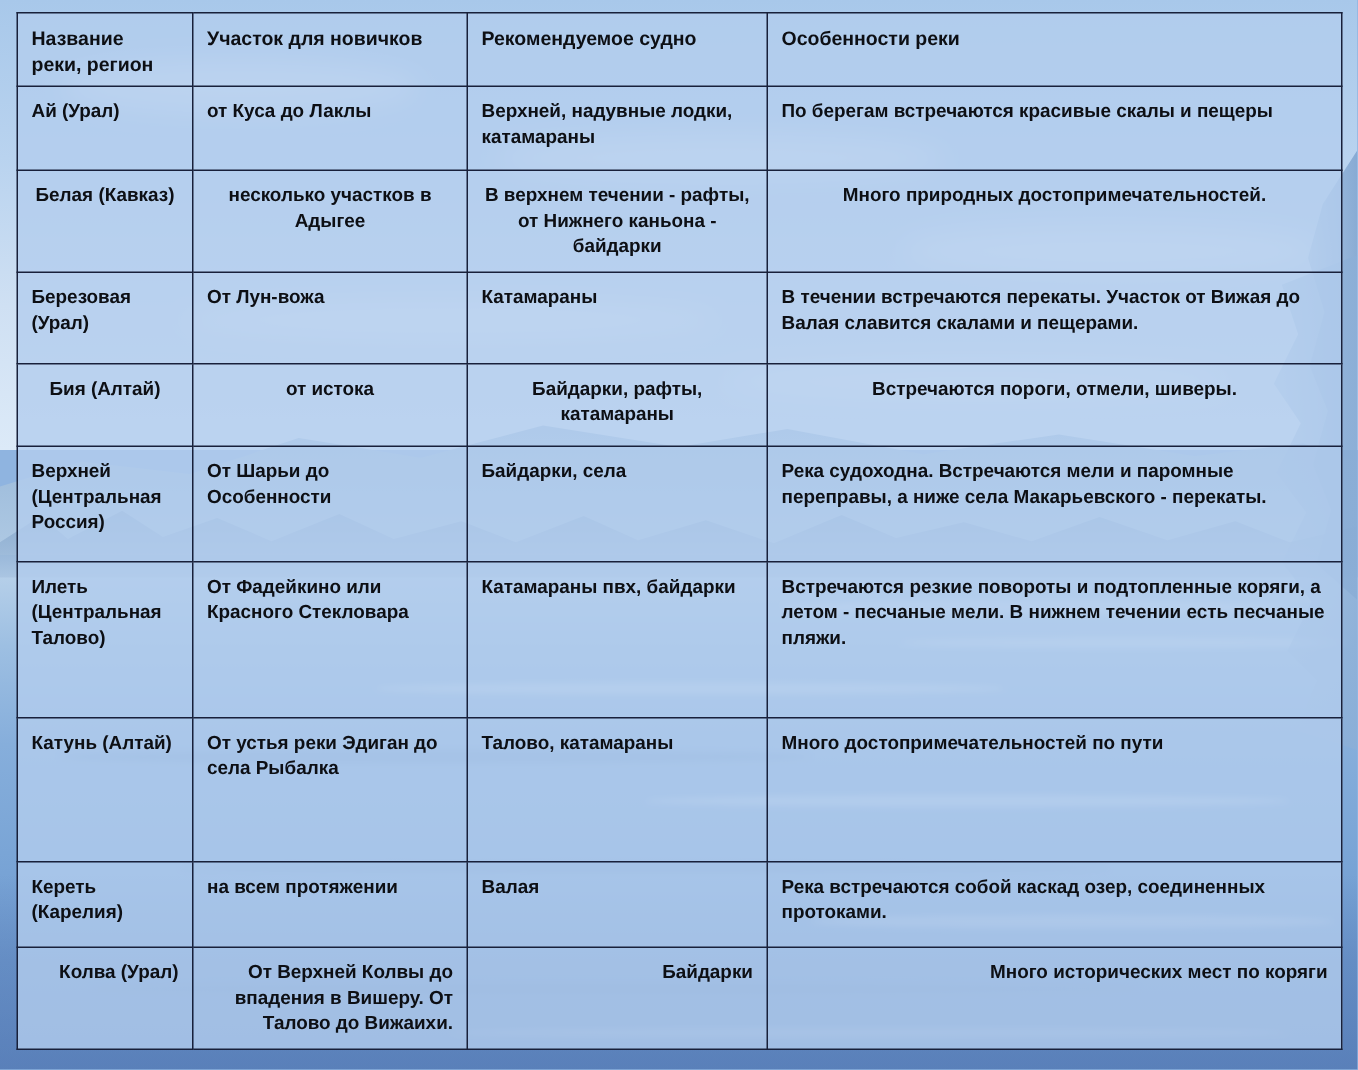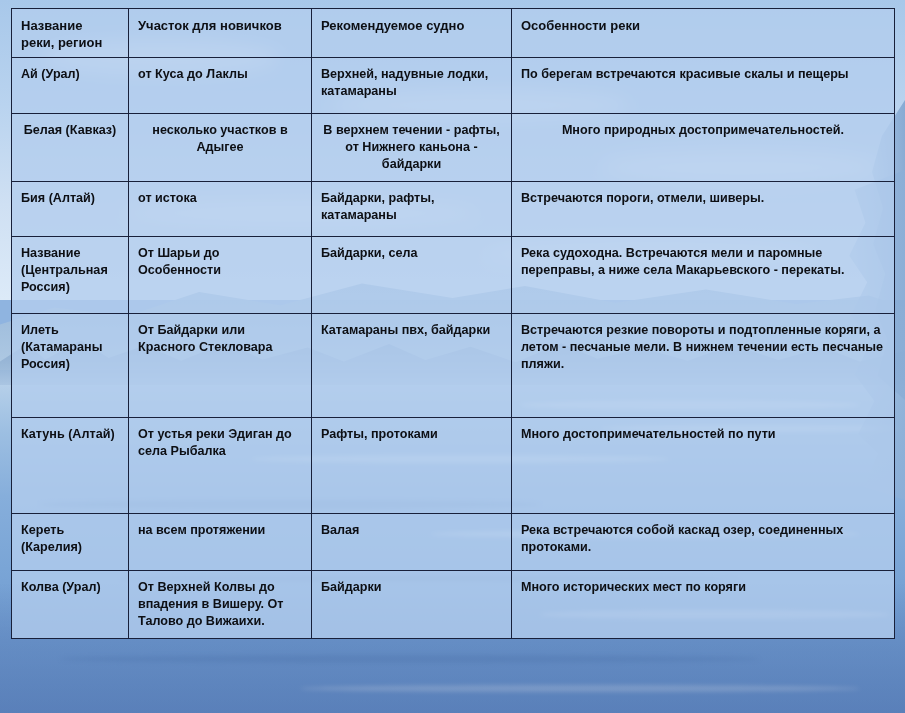--- a/index.html
+++ b/index.html
@@ -119,26 +119,26 @@
   table.river-table th {
     font-size: 13px;
   }
   col.c1 { width: 117px; }
   col.c2 { width: 183px; }
   col.c3 { width: 200px; }
   col.c4 { width: 383px; }
   tr.r0 td { height: 56px; }
   tr.r1 td { height: 68px; text-align: center; }
   tr.r2 td { height: 61px; }
-  tr.r3 td { height: 55px; }
+  tr.r3 td { height: 55px; text-align: center; }
   tr.r4 td { height: 77px; }
   tr.r5 td { height: 104px; }
   tr.r6 td { height: 96px; }
   tr.r7 td { height: 57px; }
-  tr.r8 td { height: 68px; }
+  tr.r8 td { height: 68px; text-align: right; }
 </style>
 </head>
 <body>
 
 <div id="bg-scene">
   <div class="bg-sky"></div>
   <div class="bg-cloud" style="left:40px;  top:40px;  width:240px; height:36px;"></div>
   <div class="bg-cloud" style="left:330px; top:90px;  width:300px; height:30px;"></div>
   <div class="bg-cloud" style="left:600px; top:150px; width:280px; height:34px;"></div>
   <div class="bg-cloud" style="left:120px; top:200px; width:360px; height:26px;"></div>
@@ -182,42 +182,48 @@
         <td>от Куса до Лаклы</td>
         <td>Верхней, надувные лодки, катамараны</td>
         <td>По берегам встречаются красивые скалы и пещеры</td>
       </tr>
       <tr class="r1">
         <td>Белая (Кавказ)</td>
         <td>несколько участков в Адыгее</td>
         <td>В верхнем течении  - рафты, от Нижнего каньона - байдарки</td>
         <td>Много природных достопримечательностей.</td>
       </tr>
+      <tr class="r2">
+        <td>Березовая (Урал)</td>
+        <td>От Лун-вожа</td>
+        <td>Катамараны</td>
+        <td>В течении встречаются перекаты. Участок от Вижая до Валая славится скалами и пещерами.</td>
+      </tr>
       <tr class="r3">
         <td>Бия (Алтай)</td>
         <td>от истока</td>
         <td>Байдарки, рафты, катамараны</td>
         <td>Встречаются пороги, отмели, шиверы.</td>
       </tr>
       <tr class="r4">
-        <td>Название (Центральная Россия)</td>
+        <td>Верхней (Центральная Россия)</td>
         <td>От Шарьи до Особенности</td>
         <td>Байдарки, села</td>
         <td>Река судоходна. Встречаются мели и паромные переправы, а ниже села Макарьевского - перекаты.</td>
       </tr>
       <tr class="r5">
-        <td>Илеть (Катамараны Россия)</td>
-        <td>От Байдарки или Красного Стекловара</td>
+        <td>Илеть (Центральная Талово)</td>
+        <td>От Фадейкино или Красного Стекловара</td>
         <td>Катамараны пвх, байдарки</td>
         <td>Встречаются резкие повороты и подтопленные коряги, а летом - песчаные мели. В нижнем течении есть песчаные пляжи.</td>
       </tr>
       <tr class="r6">
         <td>Катунь (Алтай)</td>
         <td>От устья реки Эдиган до села Рыбалка</td>
-        <td>Рафты, протоками</td>
+        <td>Талово, катамараны</td>
         <td>Много достопримечательностей по пути</td>
       </tr>
       <tr class="r7">
         <td>Кереть (Карелия)</td>
         <td>на всем протяжении</td>
         <td>Валая</td>
         <td>Река встречаются собой каскад озер, соединенных протоками.</td>
       </tr>
       <tr class="r8">
         <td>Колва (Урал)</td>

